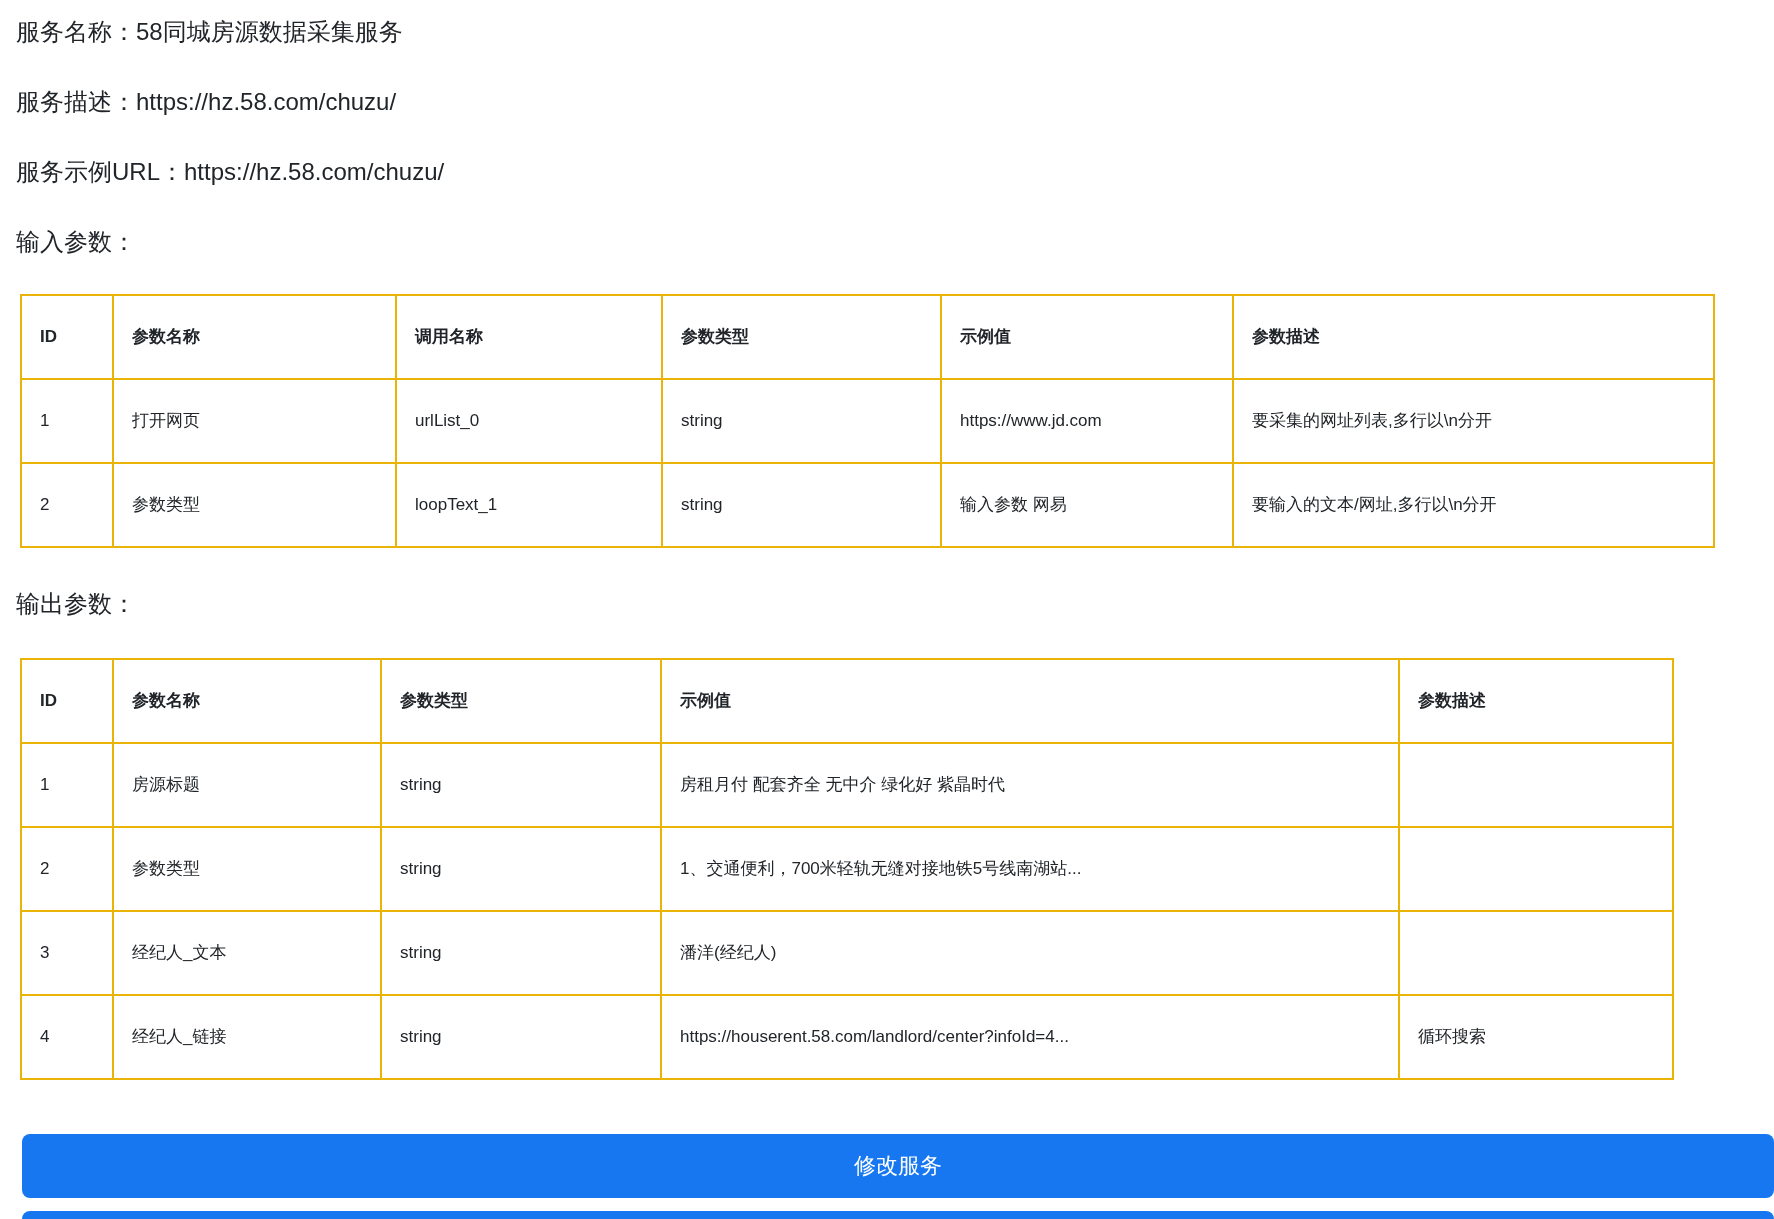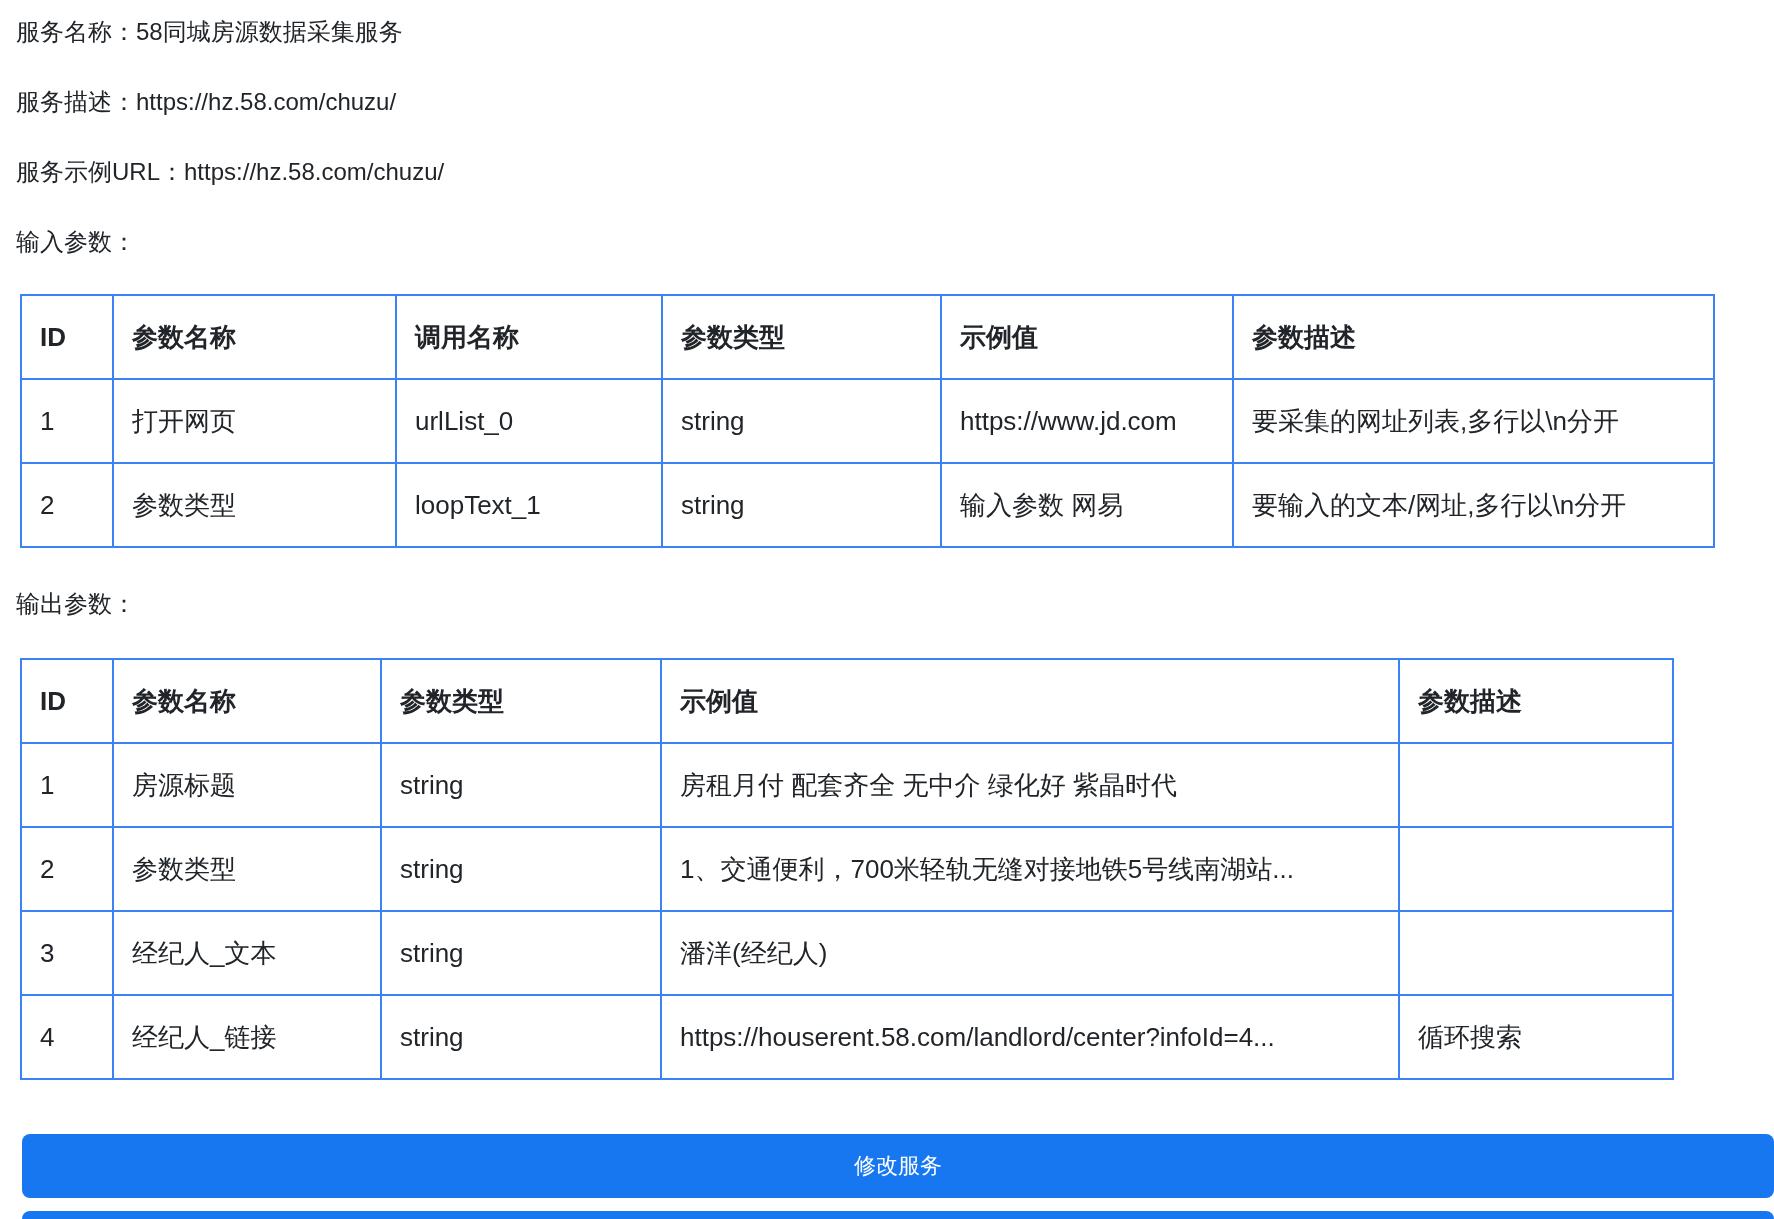--- a/index.html
+++ b/index.html
@@ -23,23 +23,23 @@
   }
   p.meta.first { margin-top: 0; }
   table {
     border-collapse: collapse;
     table-layout: fixed;
     margin-left: 4px;
   }
   #input-table { margin-top: 40px; width: 1693px; }
   #output-table { margin-top: 42px; width: 1652px; }
   th, td {
-    border: 2px solid #3b82f6;
+    border: 2px solid #eab308;
     padding: 29px 18px;
-    font-size: 26px;
+    font-size: 17px;
     line-height: 24px;
     text-align: left;
     vertical-align: middle;
     white-space: nowrap;
     overflow: hidden;
   }
   th { font-weight: bold; }
   #section-output { margin-top: 44px; }
   .actions {
     margin-top: 54px;

